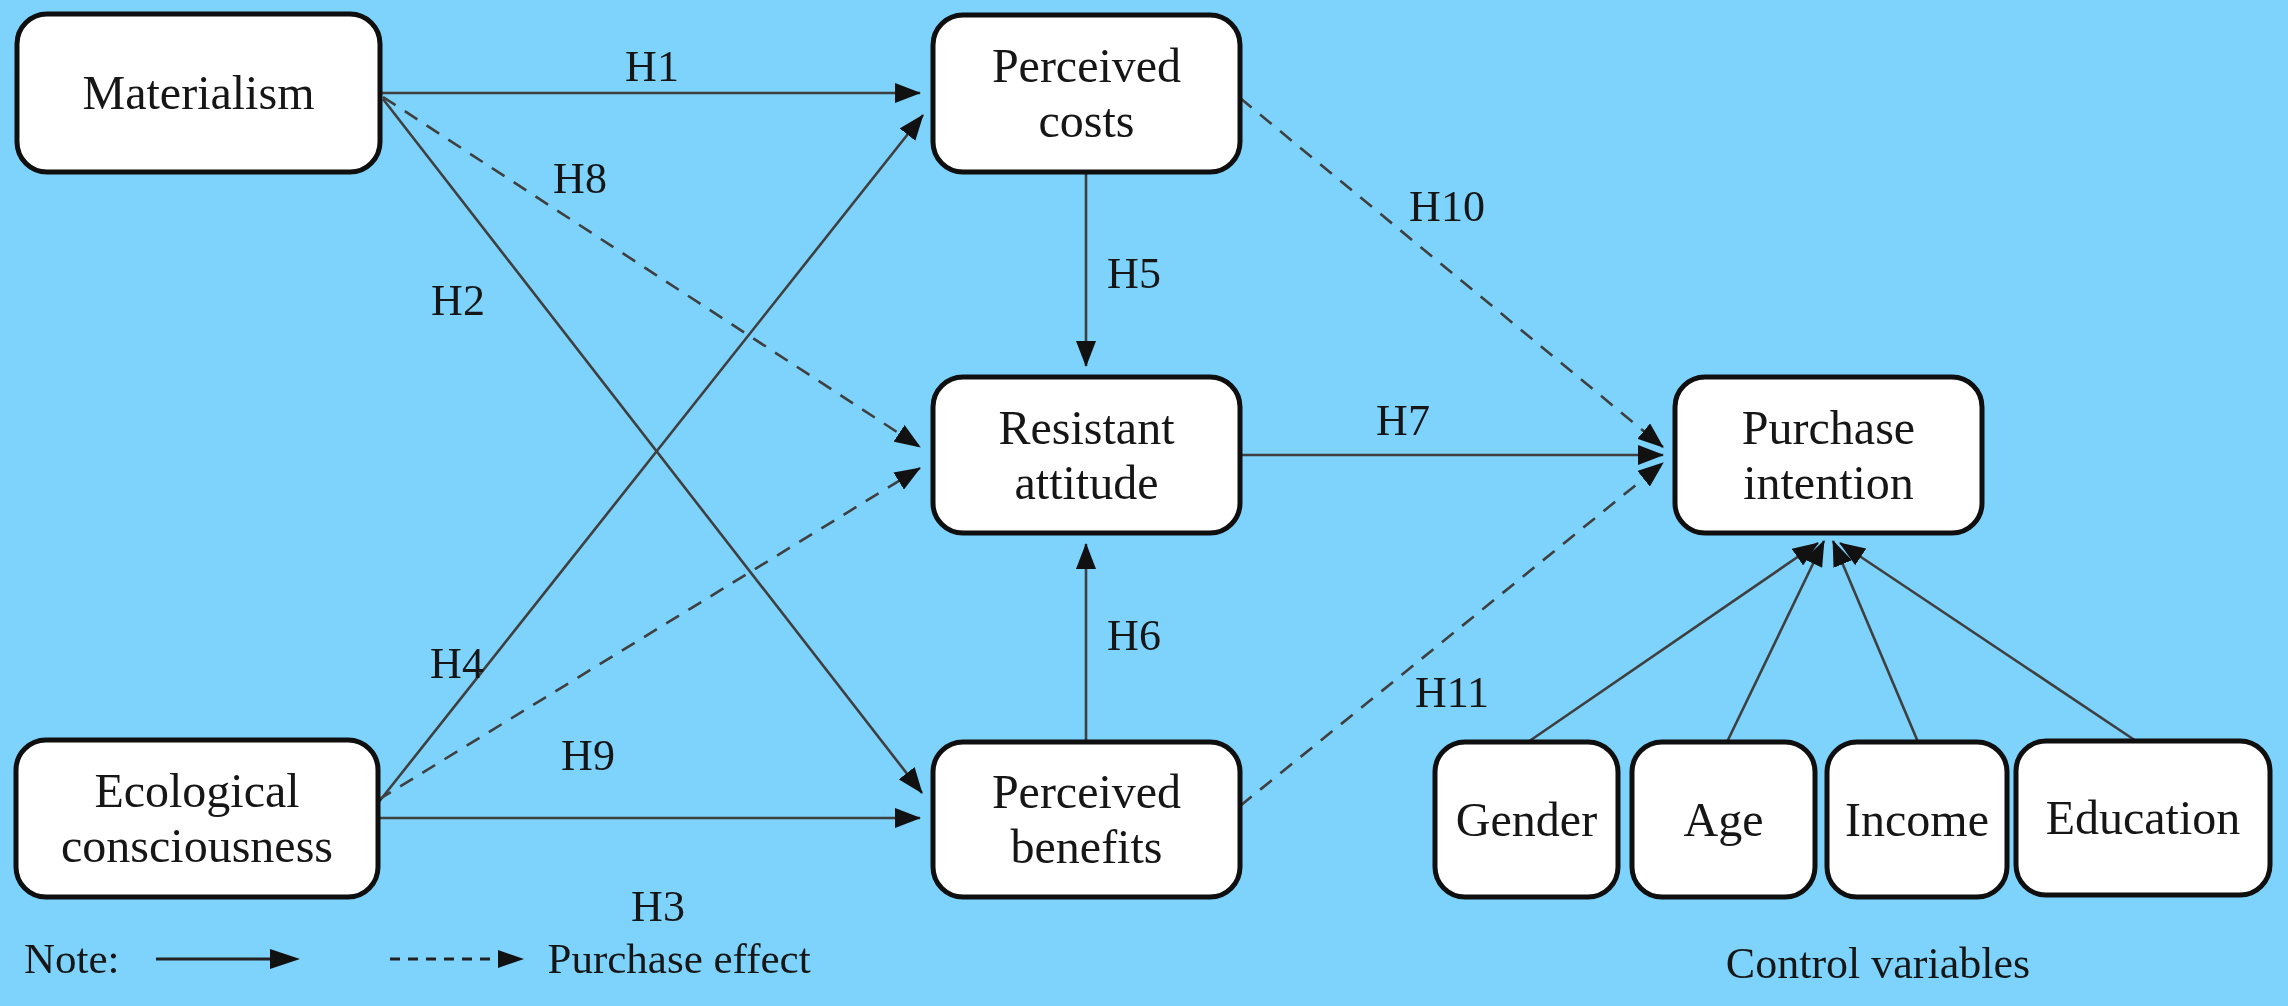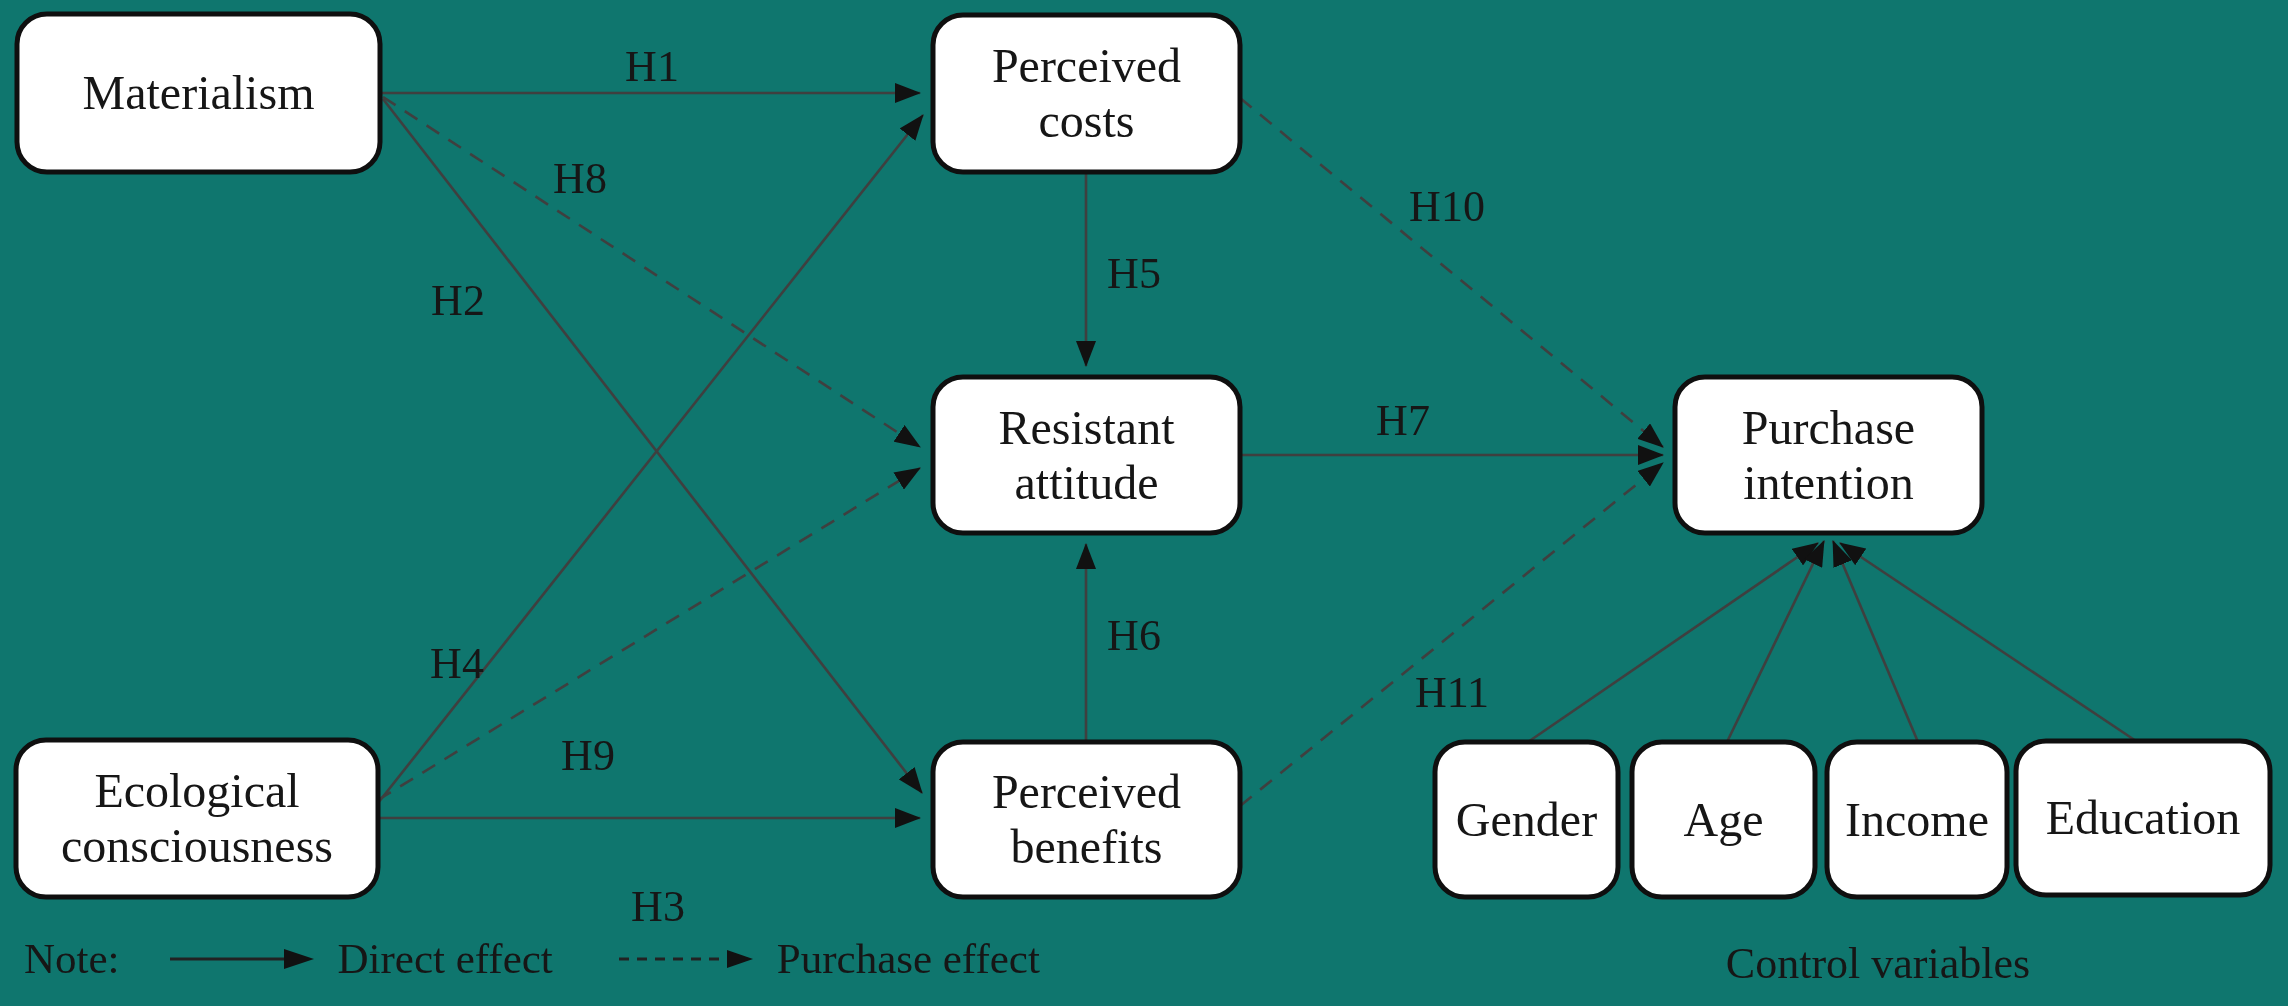--- a/index.html
+++ b/index.html
@@ -1,38 +1,38 @@
 <!DOCTYPE html>
 <html><head>
 <meta charset="utf-8">
 <style>
   html,body{margin:0;padding:0;background:#ffffff;}
   .canvas{
     position:relative;
     width:2288px;height:1006px;
-    background:#0f766e;
+    background:#7dd3fc;
     font-family:"Liberation Serif", serif;
     overflow:hidden;
   }
   .canvas > svg.diagram{position:absolute;left:0;top:0;width:2288px;height:1006px;}
   .node-rect{fill:#ffffff;stroke:#0f0f0f;stroke-width:5;}
   .node-text{fill:#161616;font-size:48px;font-family:"Liberation Serif", serif;}
   .edge{fill:none;stroke:#3f3f3f;stroke-width:2.6;}
   .edge.dashed{stroke-dasharray:15 11;}
   .edge-label{fill:#161616;font-size:44px;font-family:"Liberation Serif", serif;}
   .caption{fill:#161616;font-size:44px;font-family:"Liberation Serif", serif;}
   .note{
     position:absolute;left:24px;top:934px;
     display:flex;align-items:center;
     font-size:43px;color:#161616;white-space:nowrap;
   }
   .note .txt{display:inline-block;}
   .note svg{display:inline-block;margin:0 22px;}
   .note svg.dashed-glyph{margin-left:62px;}
-  .note .lbl-note{margin-right:24px;}
+  .note .lbl-note{margin-right:10px;}
 </style>
 </head>
 <body>
 
 <div class="canvas">
 
   <svg class="diagram" viewBox="0 0 2288 1006">
     <defs>
       <marker id="arrowhead" markerUnits="userSpaceOnUse" markerWidth="26" markerHeight="20" refX="25" refY="10" orient="auto">
         <path d="M0,0 L26,10 L0,20 Z" fill="#111111"></path>
@@ -117,21 +117,20 @@
         <text x="1878" y="978" text-anchor="middle" class="caption">Control variables</text>
       </g>
   </svg>
 
   <div class="note">
     <span class="txt lbl-note">Note:</span>
     <svg width="150" height="32">
       <line x1="4" y1="16" x2="120" y2="16" stroke="#222222" stroke-width="3"></line>
       <polygon points="118,6 148,16 118,26" fill="#111111"></polygon>
     </svg>
-    <span class="txt">Direct effect</span>
     <svg class="dashed-glyph" width="140" height="32">
       <line x1="4" y1="16" x2="112" y2="16" stroke="#222222" stroke-width="3" stroke-dasharray="10 8"></line>
       <polygon points="112,7 138,16 112,25" fill="#111111"></polygon>
     </svg>
     <span class="txt">Purchase effect</span>
   </div>
 
 </div>
 
 </body></html>

